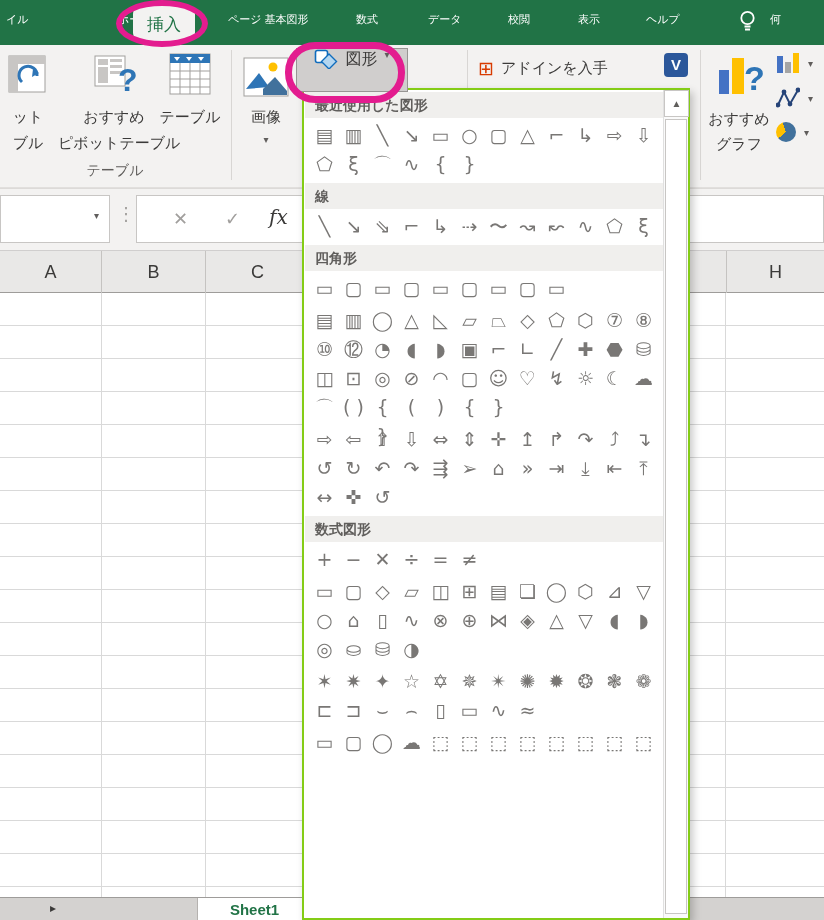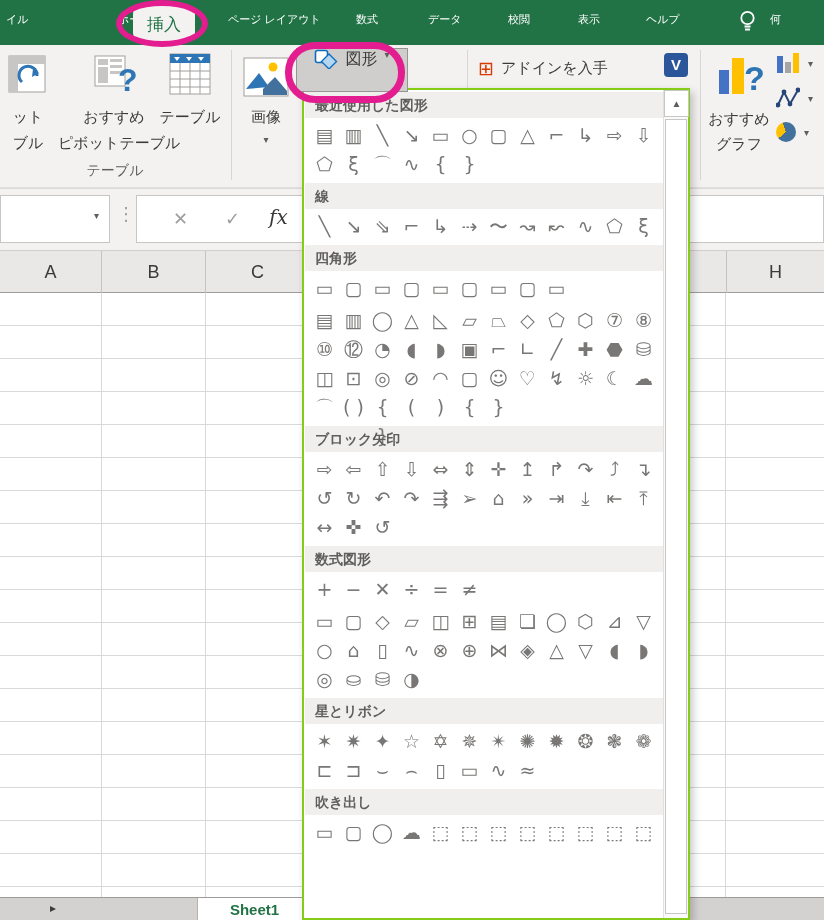--- a/index.html
+++ b/index.html
@@ -77,21 +77,21 @@
 <body>
 
 <div class="screen">
 
   <div class="tabbar">
     <span class="tab" style="left:6px">イル</span>
     <span class="tab" style="left:118px">ホーム</span>
     <div class="tab-pill">
       <span>挿入</span>
     </div>
-    <span class="tab" style="left:228px">ページ レイアウト</span>
+    <span class="tab" style="left:228px">ページ 基本図形</span>
     <span class="tab" style="left:356px">数式</span>
     <span class="tab" style="left:428px">データ</span>
     <span class="tab" style="left:508px">校閲</span>
     <span class="tab" style="left:578px">表示</span>
     <span class="tab" style="left:646px">ヘルプ</span>
     <span class="bulb">
       <svg width="19" height="26" viewBox="0 0 19 26">
           <circle cx="9.5" cy="9" r="6.2" fill="none" stroke="#fff" stroke-width="1.8"></circle>
           <rect x="6.5" y="16.5" width="6" height="2" fill="#fff"></rect>
           <rect x="7" y="19.5" width="5" height="2" fill="#fff"></rect>
@@ -354,21 +354,20 @@
             <span class="glyph">( )</span>
             <span class="glyph">{ }</span>
             <span class="glyph">(</span>
             <span class="glyph">)</span>
             <span class="glyph">{</span>
             <span class="glyph">}</span>
           </div>
   </div>
 
   <div class="dd-section">
-    <div class="dd-section-title">ブロック矢印</div>
     <div class="dd-grid">
             <span class="glyph">⇨</span>
             <span class="glyph">⇦</span>
             <span class="glyph">⇧</span>
             <span class="glyph">⇩</span>
             <span class="glyph">⇔</span>
             <span class="glyph">⇕</span>
             <span class="glyph">✛</span>
             <span class="glyph">↥</span>
             <span class="glyph">↱</span>
@@ -432,21 +431,20 @@
             <span class="glyph">◖</span>
             <span class="glyph">◗</span>
             <span class="glyph">◎</span>
             <span class="glyph">⛀</span>
             <span class="glyph">⛁</span>
             <span class="glyph">◑</span>
           </div>
   </div>
 
   <div class="dd-section">
-    <div class="dd-section-title">星とリボン</div>
     <div class="dd-grid">
             <span class="glyph">✶</span>
             <span class="glyph">✷</span>
             <span class="glyph">✦</span>
             <span class="glyph">☆</span>
             <span class="glyph">✡</span>
             <span class="glyph">✵</span>
             <span class="glyph">✴</span>
             <span class="glyph">✺</span>
             <span class="glyph">✹</span>
@@ -458,21 +456,20 @@
             <span class="glyph">⌣</span>
             <span class="glyph">⌢</span>
             <span class="glyph">▯</span>
             <span class="glyph">▭</span>
             <span class="glyph">∿</span>
             <span class="glyph">≈</span>
           </div>
   </div>
 
   <div class="dd-section">
-    <div class="dd-section-title">吹き出し</div>
     <div class="dd-grid">
             <span class="glyph">▭</span>
             <span class="glyph">▢</span>
             <span class="glyph">◯</span>
             <span class="glyph">☁</span>
             <span class="glyph">⬚</span>
             <span class="glyph">⬚</span>
             <span class="glyph">⬚</span>
             <span class="glyph">⬚</span>
             <span class="glyph">⬚</span>

